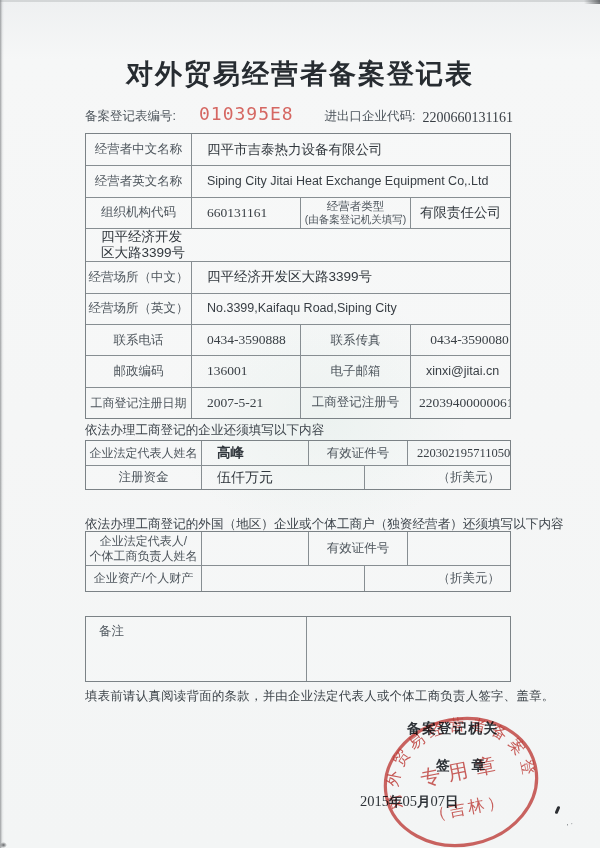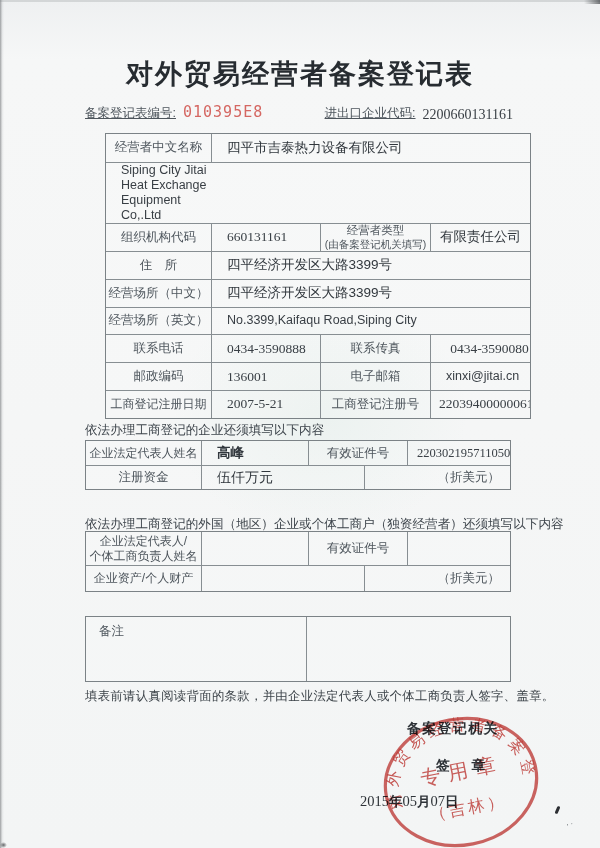--- a/index.html
+++ b/index.html
@@ -32,41 +32,41 @@
     font-size:8px;letter-spacing:2px;transform:rotate(-8deg);opacity:.8;}
 
   .title{
     position:absolute;top:56px;left:0;width:100%;margin:0;text-align:center;
     font-size:27px;font-weight:bold;letter-spacing:2px;color:#272c31;
   }
   .meta{position:absolute;left:85px;top:103px;width:428px;display:flex;
     justify-content:space-between;align-items:baseline;}
   .meta-group{display:flex;align-items:baseline;gap:7px;}
   .lbl{color:var(--lbl);}
-  .meta .lbl{font-size:12.5px;text-decoration:underline;}
-  .redno{font-family:"DejaVu Sans Mono","Liberation Mono",monospace;font-size:15px;
-    color:#d56762;letter-spacing:1px;}
+  .meta .lbl{font-size:12.5px;}
+  .redno{font-family:"DejaVu Sans Mono","Liberation Mono",monospace;font-size:18px;
+    color:#d56762;letter-spacing:1px;margin-left:16px;}
   .serif{font-family:"Liberation Serif","DejaVu Serif",serif;}
   .codeval{font-size:14px;position:relative;top:2px;color:#383e44;}
 
   .table{position:absolute;left:85px;width:426px;border:1px solid var(--line-dark);
     display:grid;box-sizing:border-box;background:rgba(255,255,255,.12);}
   .row{display:grid;}
   .row + .row{border-top:1px solid var(--line);}
   .cell{display:flex;align-items:center;justify-content:center;box-sizing:border-box;
     font-size:12.5px;line-height:1.2;overflow:hidden;}
   .cell + .cell{border-left:1px solid var(--line);}
   .cell.vleft{justify-content:flex-start;padding-left:15px;}
   .cell.vright{justify-content:flex-end;padding-right:10px;margin-left:8px;}
   .cn-val{font-size:13.5px;color:#31373d;}
   .en-val{font-size:12.5px;color:#383e44;}
   .num{font-family:"Liberation Serif","DejaVu Serif",serif;font-size:13.5px;color:#3a4046;padding-left:18px;}
   .bold{font-weight:bold;text-align:right;}
 
-  .t-main{top:133px;height:286px;grid-template-rows:repeat(9,1fr);margin-left:20px;}
+  .t-main{top:133px;height:286px;grid-template-rows:repeat(9,1fr);}
   .cols-2{grid-template-columns:105px 1fr;}
   .cols-4{grid-template-columns:105px 109px 110px 1fr;}
   .two-line{flex-direction:column;justify-content:center;font-size:11.5px;}
   .two-line .sub{font-size:10.5px;}
 
   .sec-head{position:absolute;left:85px;font-size:12.6px;color:#3c434a;}
   .h2pos{top:422px;}
   .h3pos{top:516px;}
 
   .t-2{top:440px;height:50px;grid-template-rows:1fr 1fr;}
@@ -117,33 +117,33 @@
       <span class="serif codeval">2200660131161</span>
     </div>
   </div>
 
   <div class="table t-main">
     <div class="row cols-2">
       <div class="cell lbl">经营者中文名称</div>
       <div class="cell vleft cn-val">四平市吉泰热力设备有限公司</div>
     </div>
     <div class="row cols-2">
+      <div class="cell lbl">经营者英文名称</div>
       <div class="cell vleft en-val">Siping City Jitai Heat Exchange Equipment Co,.Ltd</div>
     </div>
     <div class="row cols-4">
       <div class="cell lbl">组织机构代码</div>
       <div class="cell vleft num">660131161</div>
       <div class="cell lbl two-line">
         <div>经营者类型</div>
         <div class="sub">(由备案登记机关填写)</div>
       </div>
       <div class="cell cn-val">有限责任公司</div>
     </div>
     <div class="row cols-2">
-      <div class="cell lbl">住　所</div>
       <div class="cell vleft cn-val">四平经济开发区大路3399号</div>
     </div>
     <div class="row cols-2">
       <div class="cell lbl">经营场所（中文）</div>
       <div class="cell vleft cn-val">四平经济开发区大路3399号</div>
     </div>
     <div class="row cols-2">
       <div class="cell lbl">经营场所（英文）</div>
       <div class="cell vleft en-val">No.3399,Kaifaqu Road,Siping City</div>
     </div>

